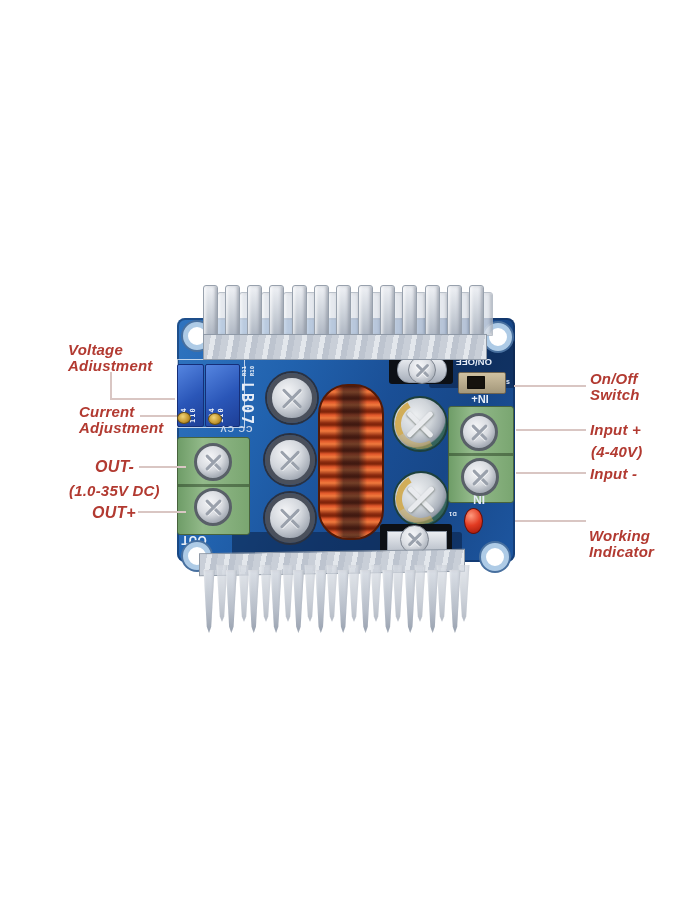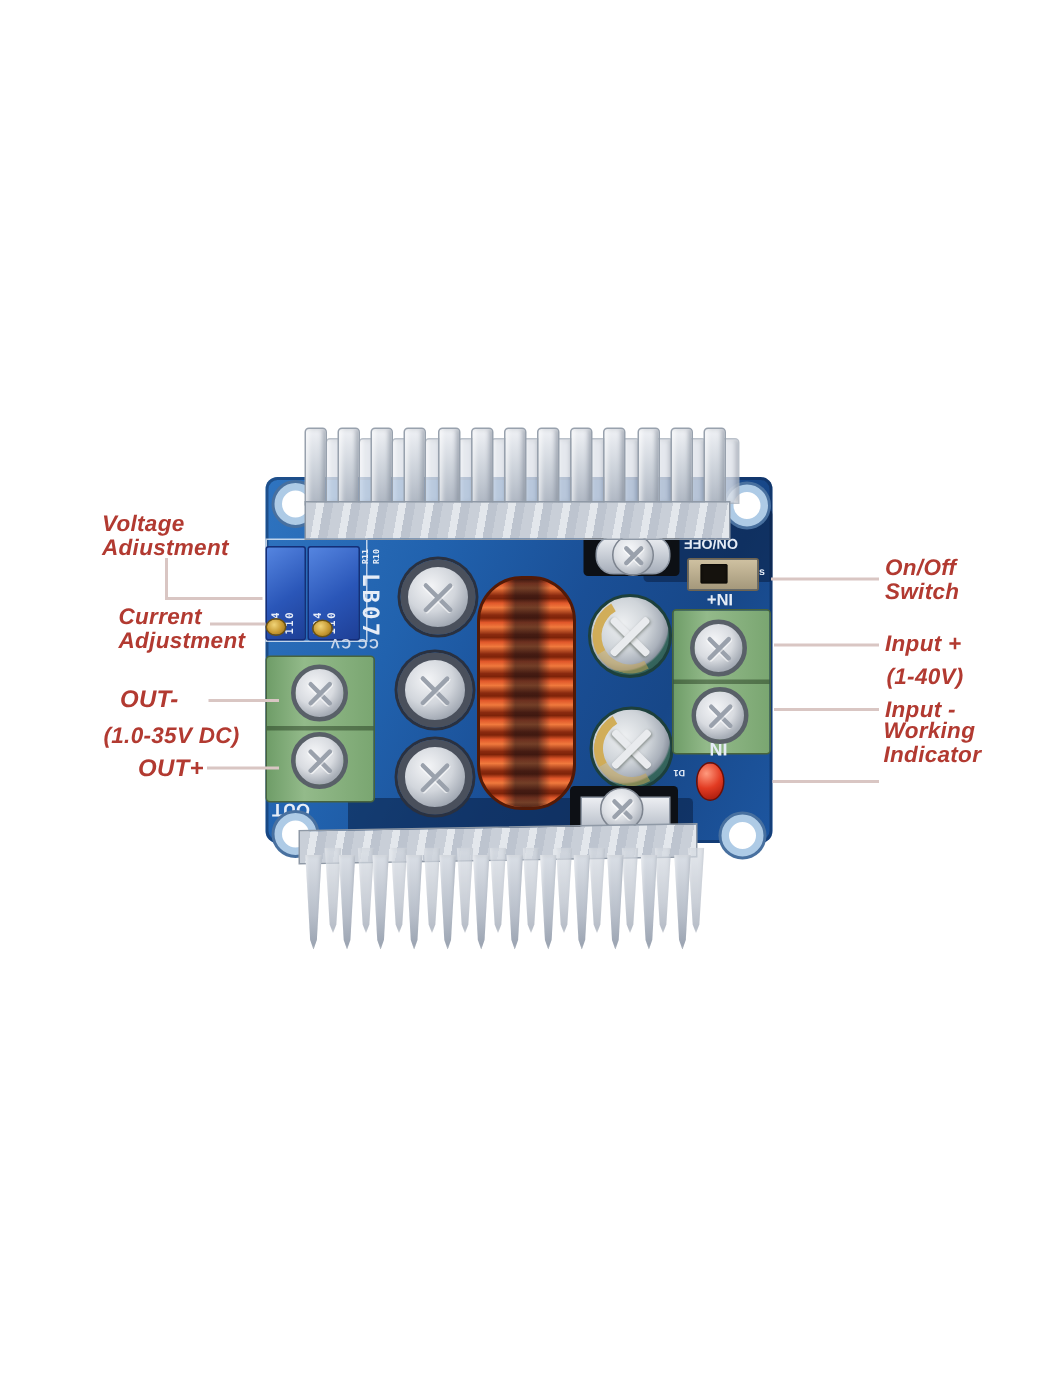--- a/index.html
+++ b/index.html
@@ -93,30 +93,30 @@
 </style>
 </head>
 <body>
 
 <div class="stage">
 
   <div class="ann" style="left:68px;top:342px">Voltage
 Adiustment</div>
   <div class="ann" style="left:79px;top:404px">Current
 Adjustment</div>
-  <div class="ann big" style="left:80px;top:459px">OUT-</div>
+  <div class="ann big" style="left:95px;top:459px">OUT-</div>
   <div class="ann" style="left:69px;top:483px">(1.0-35V DC)</div>
   <div class="ann big" style="left:92px;top:505px">OUT+</div>
 
   <div class="ann" style="left:590px;top:371px">On/Off
 Switch</div>
   <div class="ann" style="left:590px;top:422px">Input +</div>
-  <div class="ann" style="left:591px;top:444px">(1-40V)</div>
+  <div class="ann" style="left:591px;top:444px">(4-40V)</div>
   <div class="ann" style="left:590px;top:466px">Input -</div>
-  <div class="ann" style="left:589px;top:480px">Working
+  <div class="ann" style="left:589px;top:528px">Working
 Indicator</div>
 
   <div class="lead-v" style="left:110px;top:372px;height:27px"></div>
   <div class="lead" style="left:110px;top:398px;width:65px"></div>
   <div class="lead" style="left:140px;top:415px;width:37px"></div>
   <div class="lead" style="left:139px;top:466px;width:47px"></div>
   <div class="lead" style="left:138px;top:511px;width:48px"></div>
   <div class="lead" style="left:514px;top:385px;width:72px"></div>
   <div class="lead" style="left:516px;top:429px;width:70px"></div>
   <div class="lead" style="left:516px;top:472px;width:70px"></div>

